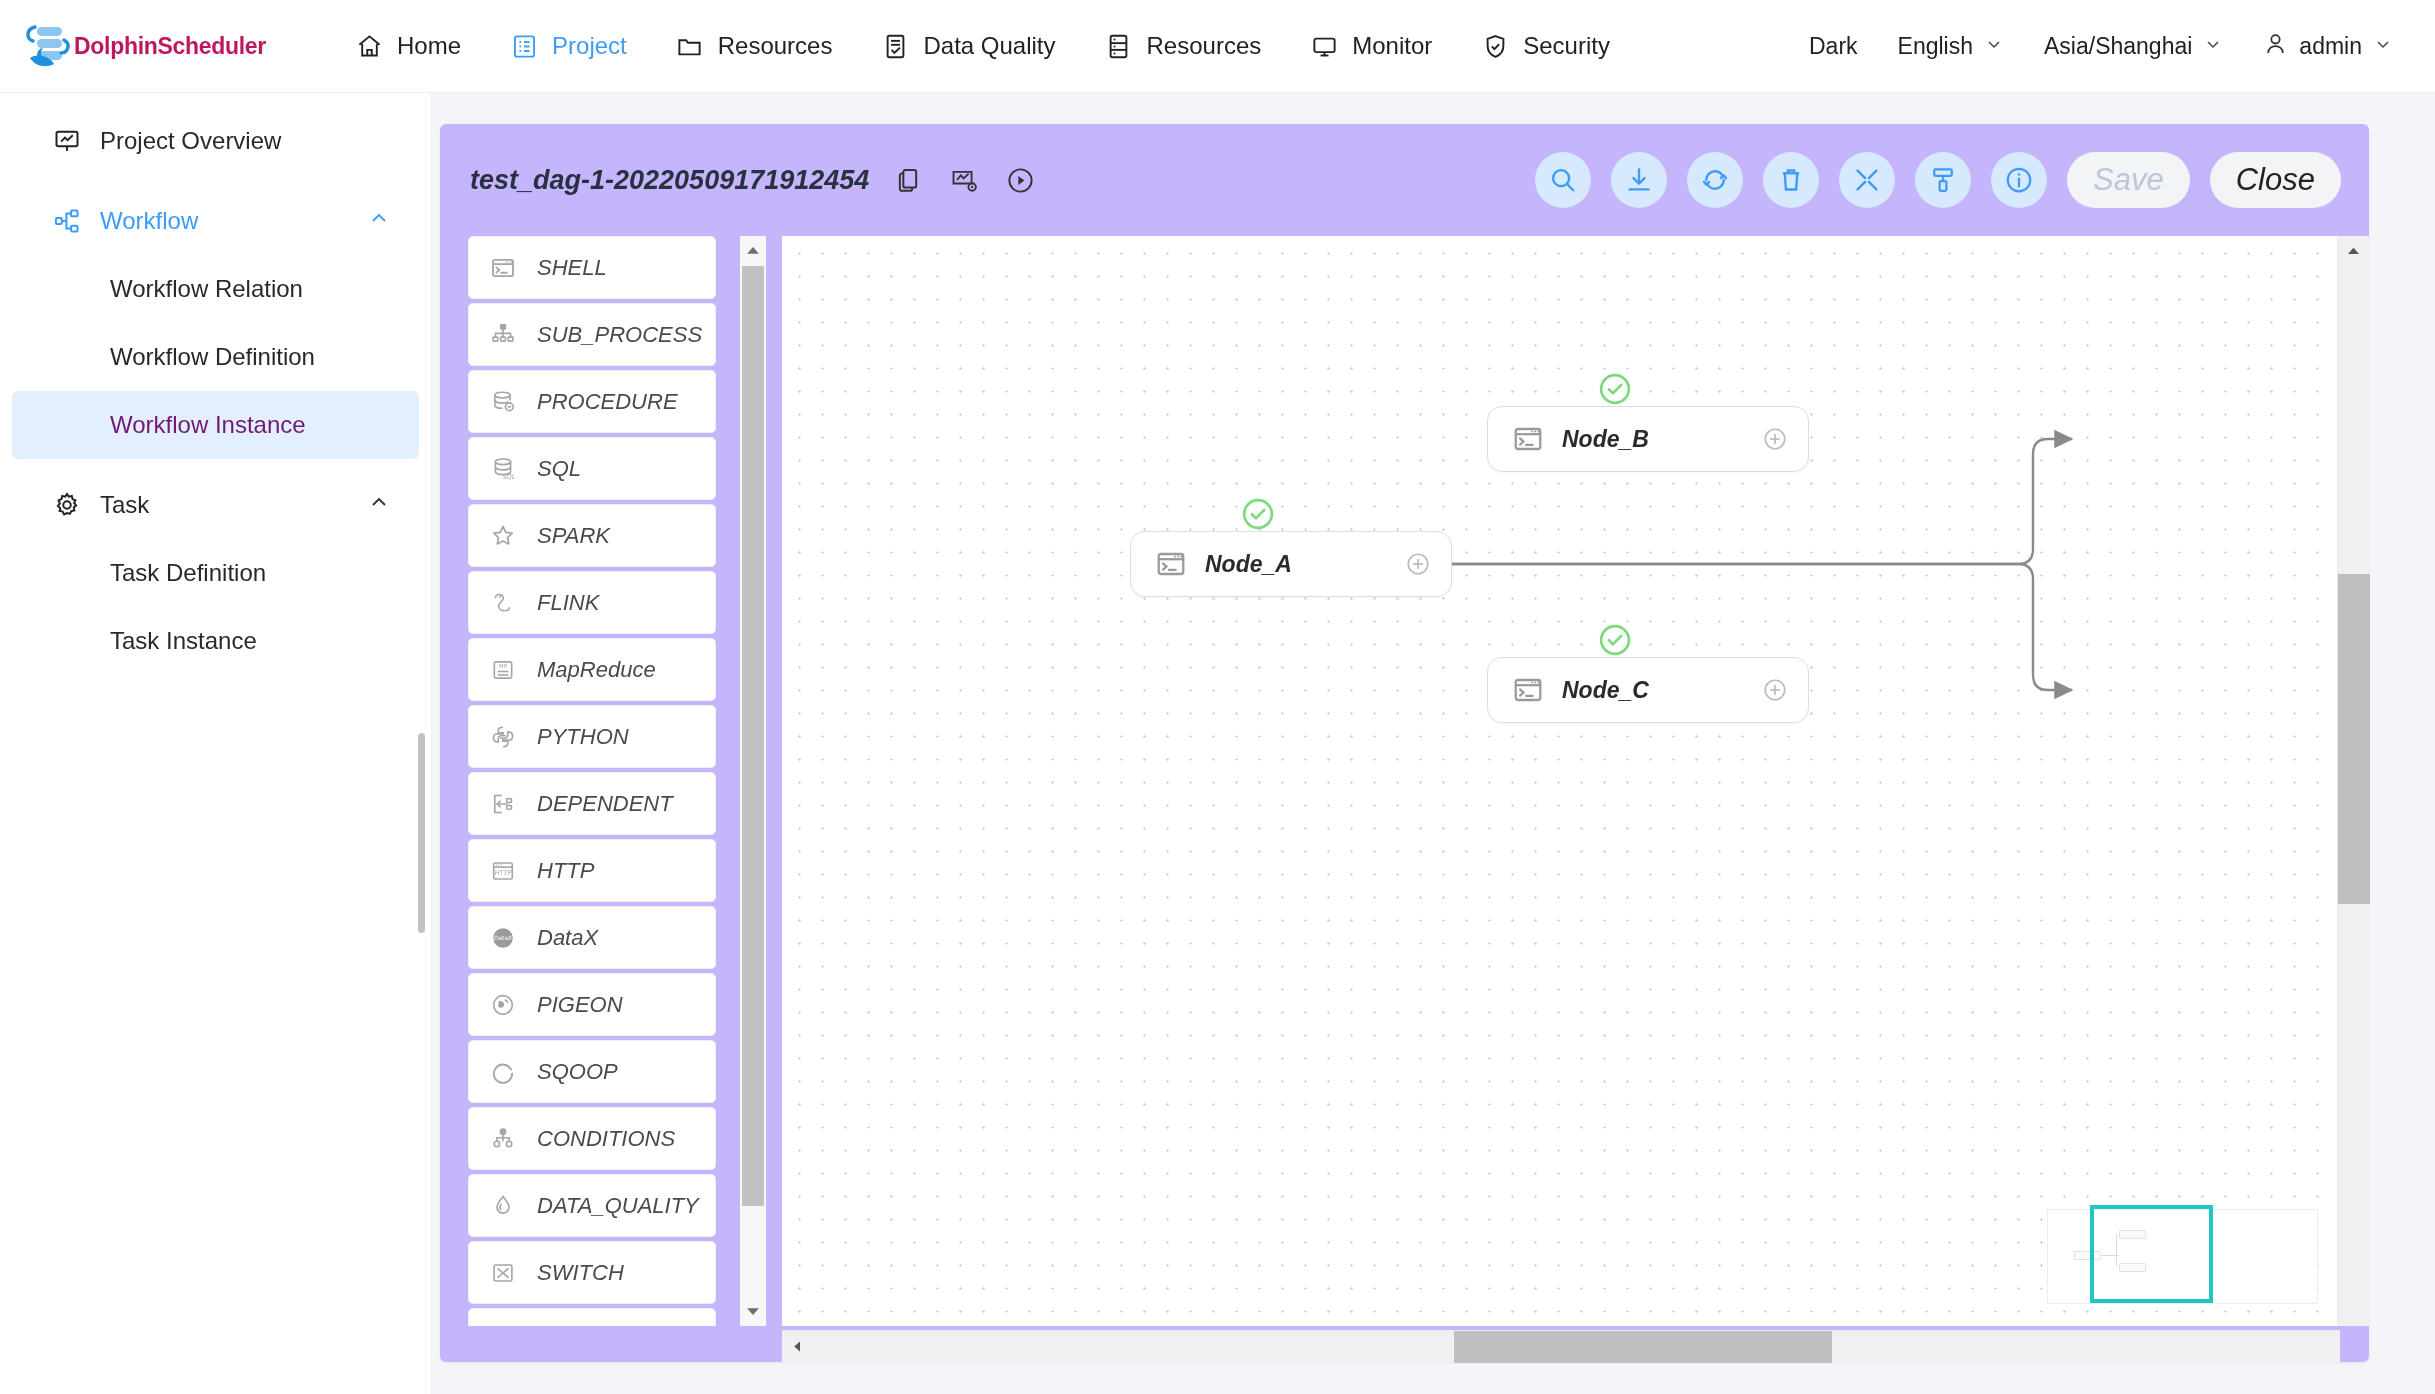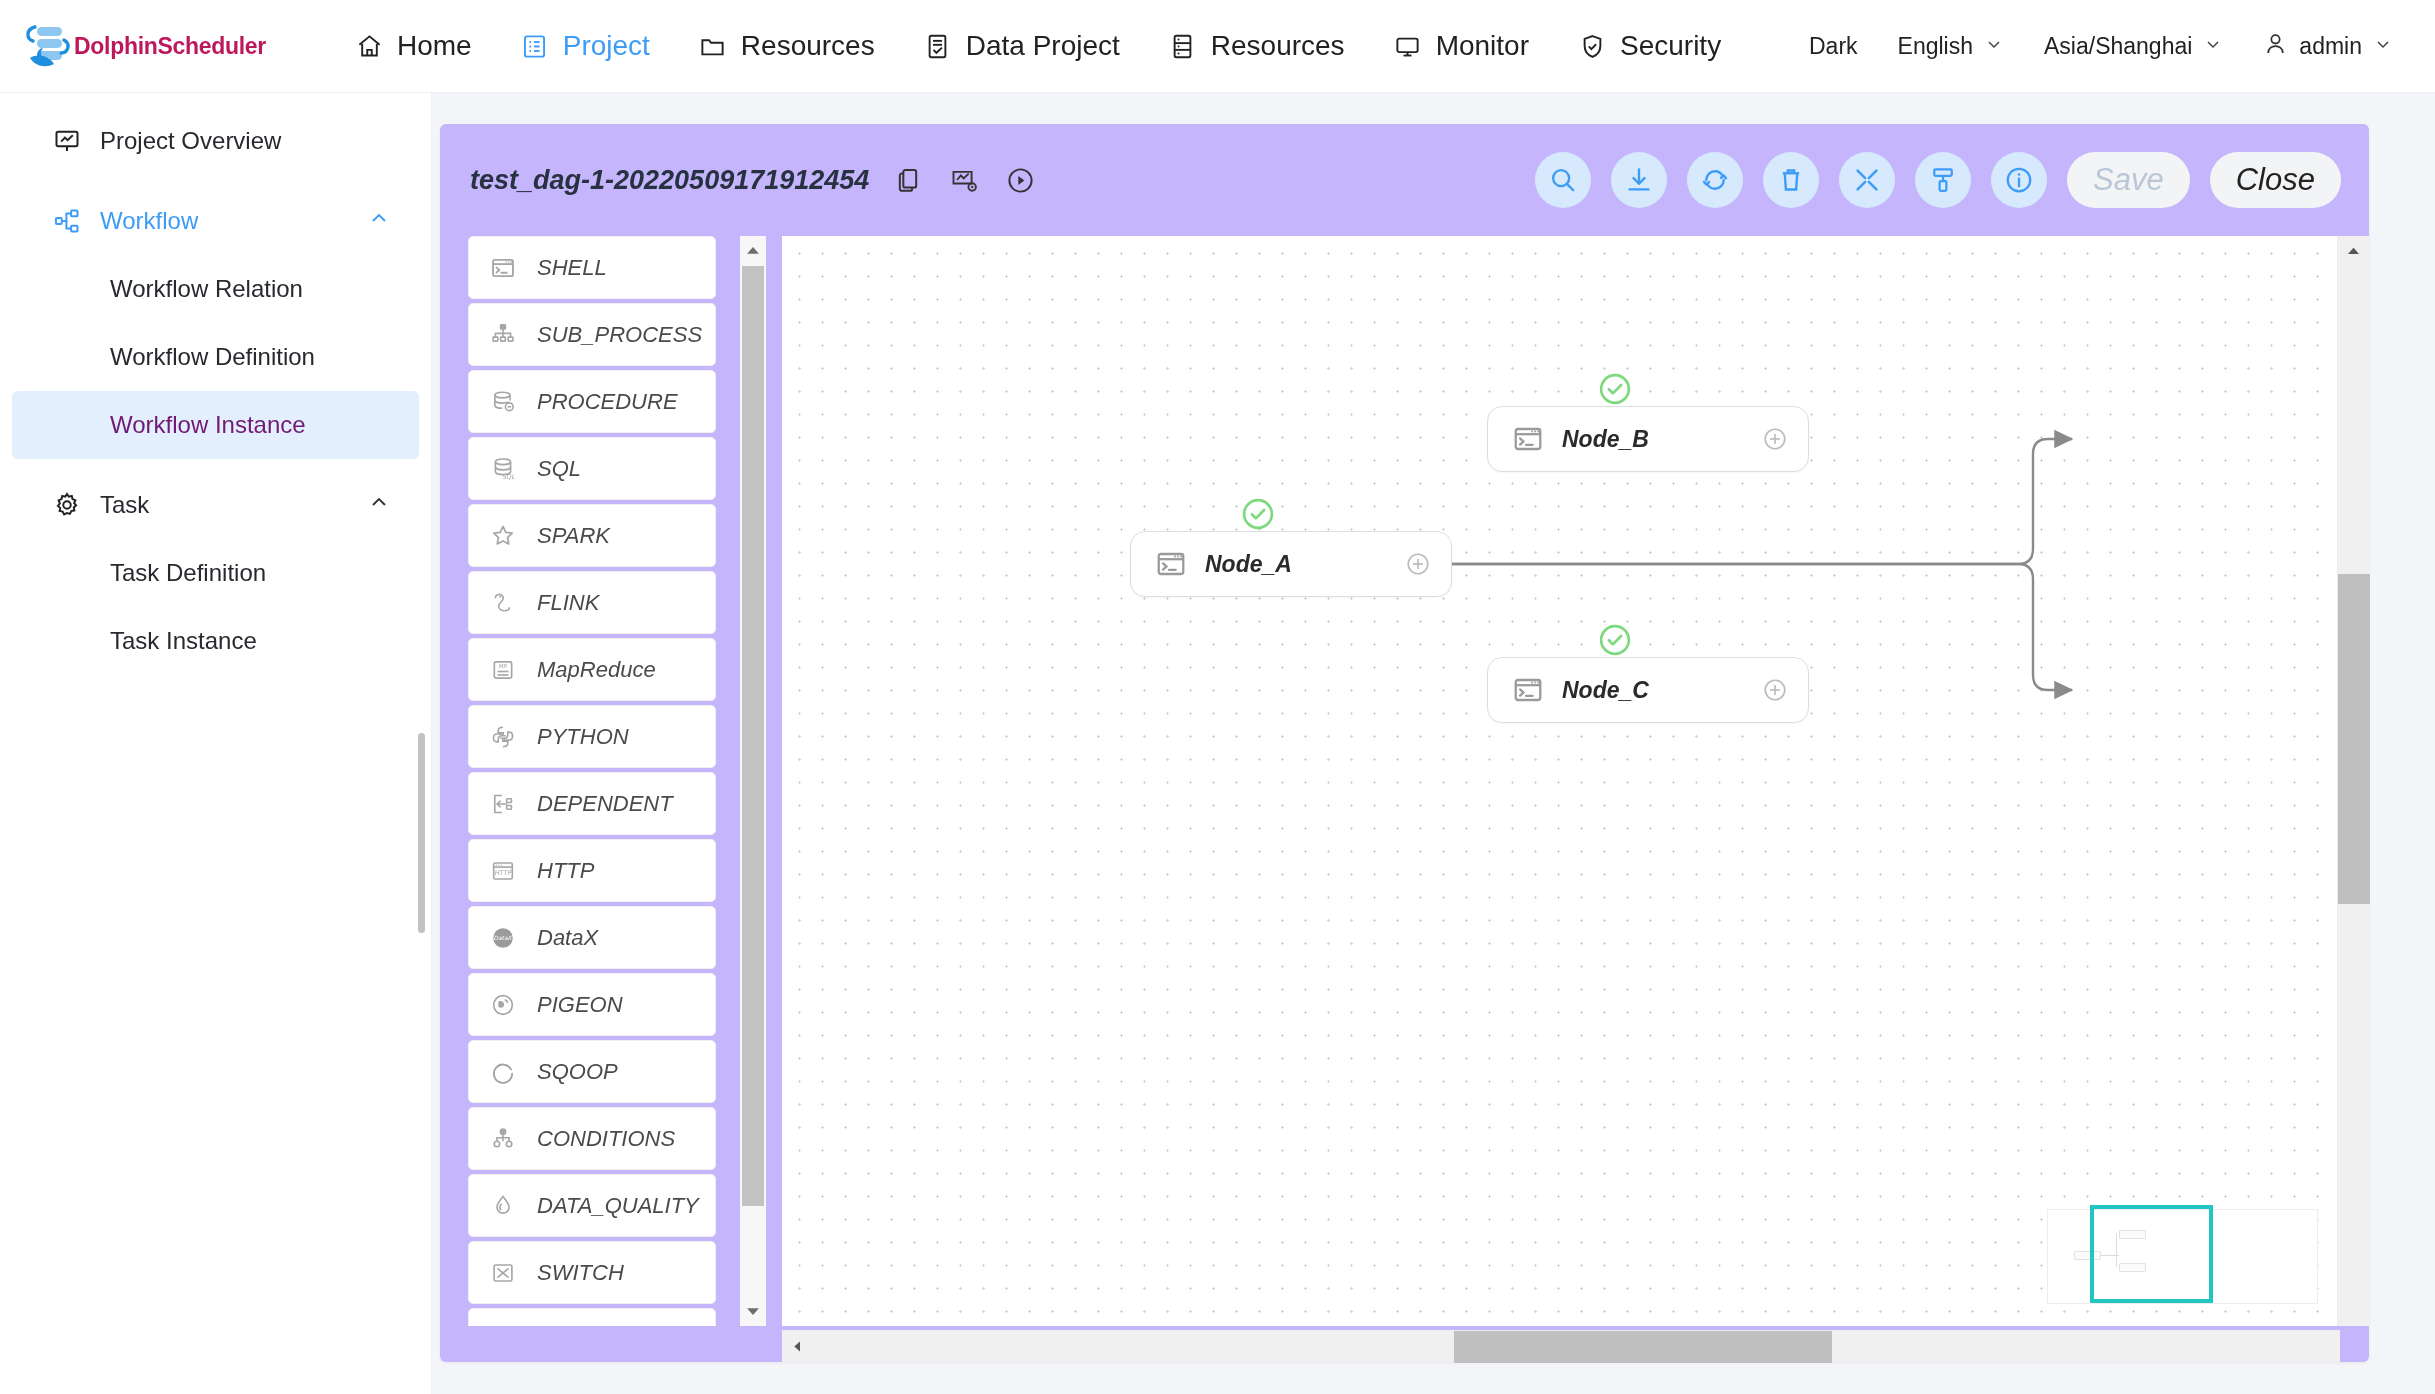--- a/index.html
+++ b/index.html
@@ -21,21 +21,21 @@
   .brand { display: flex; align-items: center; margin-left: 18px; width: 300px; }
   .brand-logo { width: 52px; height: 52px; position: relative; flex: none; }
   .brand-name {
     font-size: 23px; font-weight: 700; color: #be185d; letter-spacing: -0.3px;
     margin-left: 4px; white-space: nowrap;
   }
   .mainnav { display: flex; align-items: center; gap: 0px; margin-left: 12px; }
   .navitem {
     display: flex; align-items: center; gap: 13px;
     padding: 0 24px; height: 93px; cursor: pointer;
-    font-size: 28px; color: #222;
+    font-size: 24px; color: #222;
     white-space: nowrap;
   }
   .navitem.active { color: #3d9cf5; }
   .navitem .nicon { width: 30px; height: 30px; display:flex; align-items:center; justify-content:center; flex:none; }
 
   .rightnav {
     margin-left: auto; margin-right: 22px;
     display: flex; align-items: center; gap: 0;
     font-size: 23px; color: #222;
   }
@@ -271,21 +271,21 @@
 
     <div class="navitem">
       <span class="nicon">
         <svg viewBox="0 0 24 24" width="27" height="27" fill="none" stroke="#222" stroke-width="1.7">
           <rect x="5" y="2.5" width="14" height="19" rx="1.5"></rect>
           <line x1="8" y1="7" x2="16" y2="7"></line>
             <line x1="8" y1="10.5" x2="16" y2="10.5"></line>
           <path d="M8.5 15l2.5 2.6L16 13"></path>
         </svg>
       </span>
-      <span>Data Project</span>
+      <span>Data Quality</span>
     </div>
 
     <div class="navitem">
       <span class="nicon">
         <svg viewBox="0 0 24 24" width="27" height="27" fill="none" stroke="#222" stroke-width="1.7">
           <rect x="5" y="2.5" width="14" height="19" rx="1.5"></rect>
           <line x1="5" y1="9" x2="19" y2="9"></line>
             <line x1="5" y1="15" x2="19" y2="15"></line>
           <circle cx="8.5" cy="5.8" r="0.9" fill="#222" stroke="none"></circle>
           <circle cx="8.5" cy="12" r="0.9" fill="#222" stroke="none"></circle>

